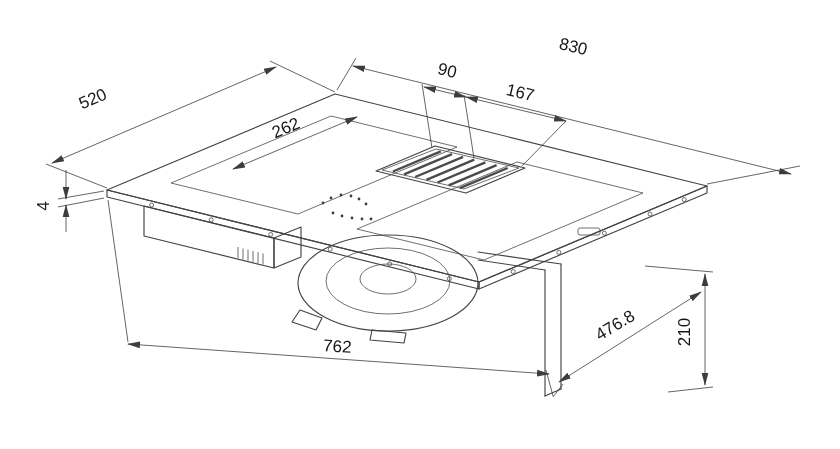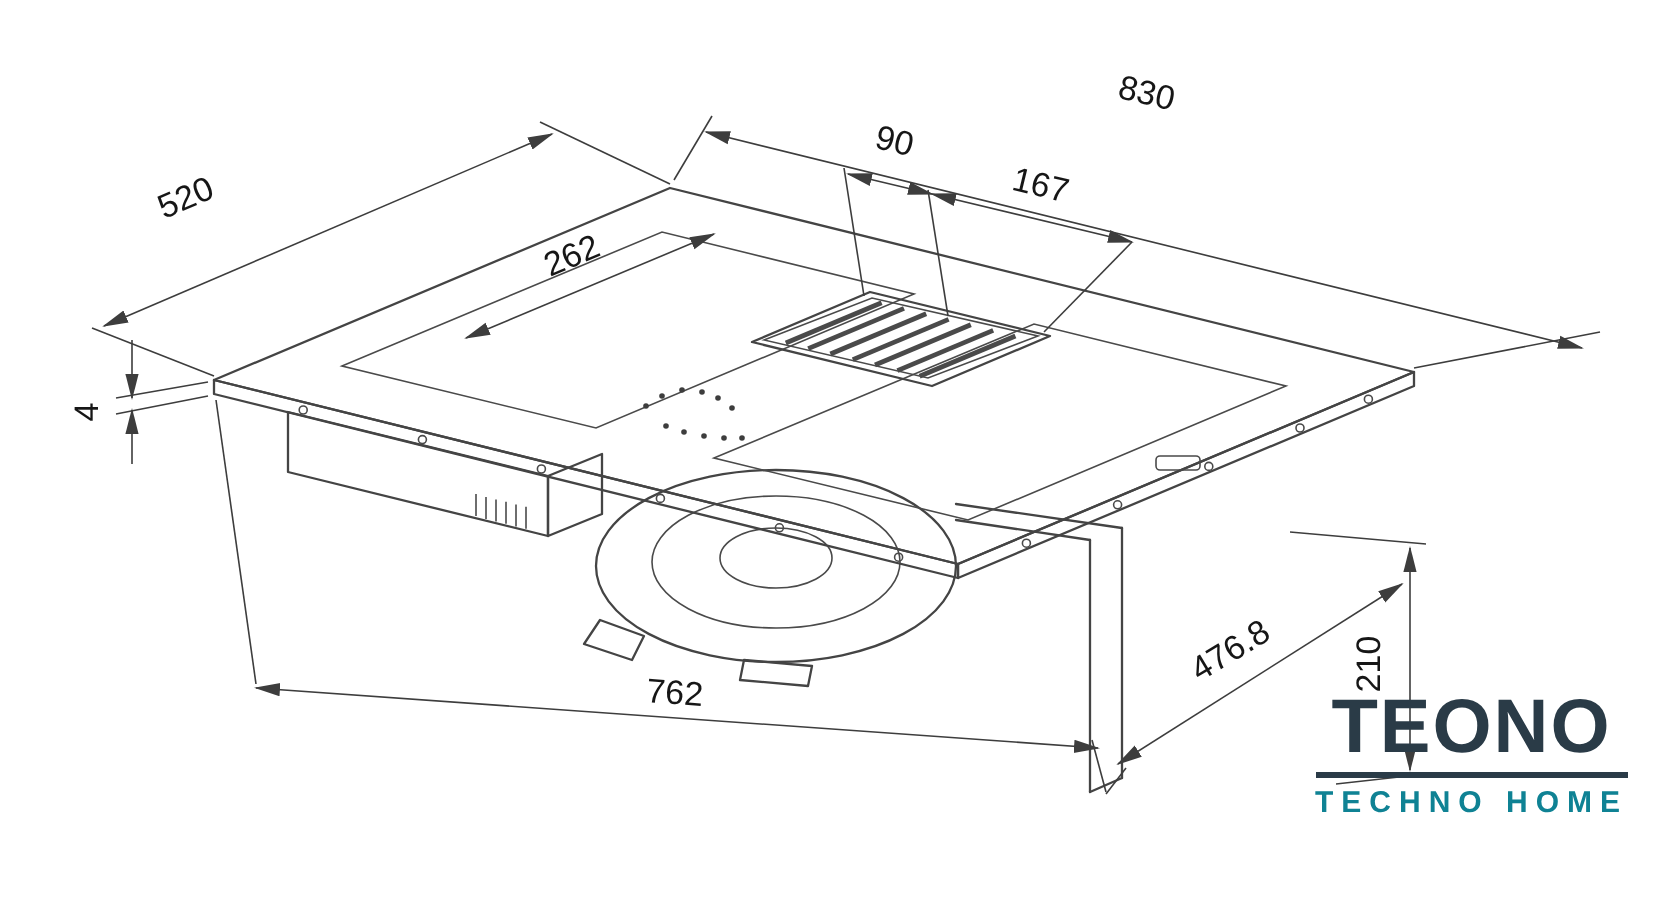--- a/index.html
+++ b/index.html
@@ -176,18 +176,13 @@
     </g>
 
     <g>
       <line class="ext" x1="645" y1="266" x2="713" y2="272"></line>
       <line class="ext" x1="668" y1="392" x2="713" y2="387"></line>
       <line class="dim" x1="705" y1="274" x2="705" y2="385" marker-start="url(#arw)" marker-end="url(#arw)"></line>
       <text x="690" y="332" text-anchor="middle" transform="rotate(-90 690 332)">210</text>
     </g>
   </svg>
 
-  <div class="logo">
-    <div class="brand">TEONO</div>
-    <div class="rule"></div>
-    <div class="tagline">TECHNO HOME</div>
-  </div>
 </div>
 
 </body></html>

